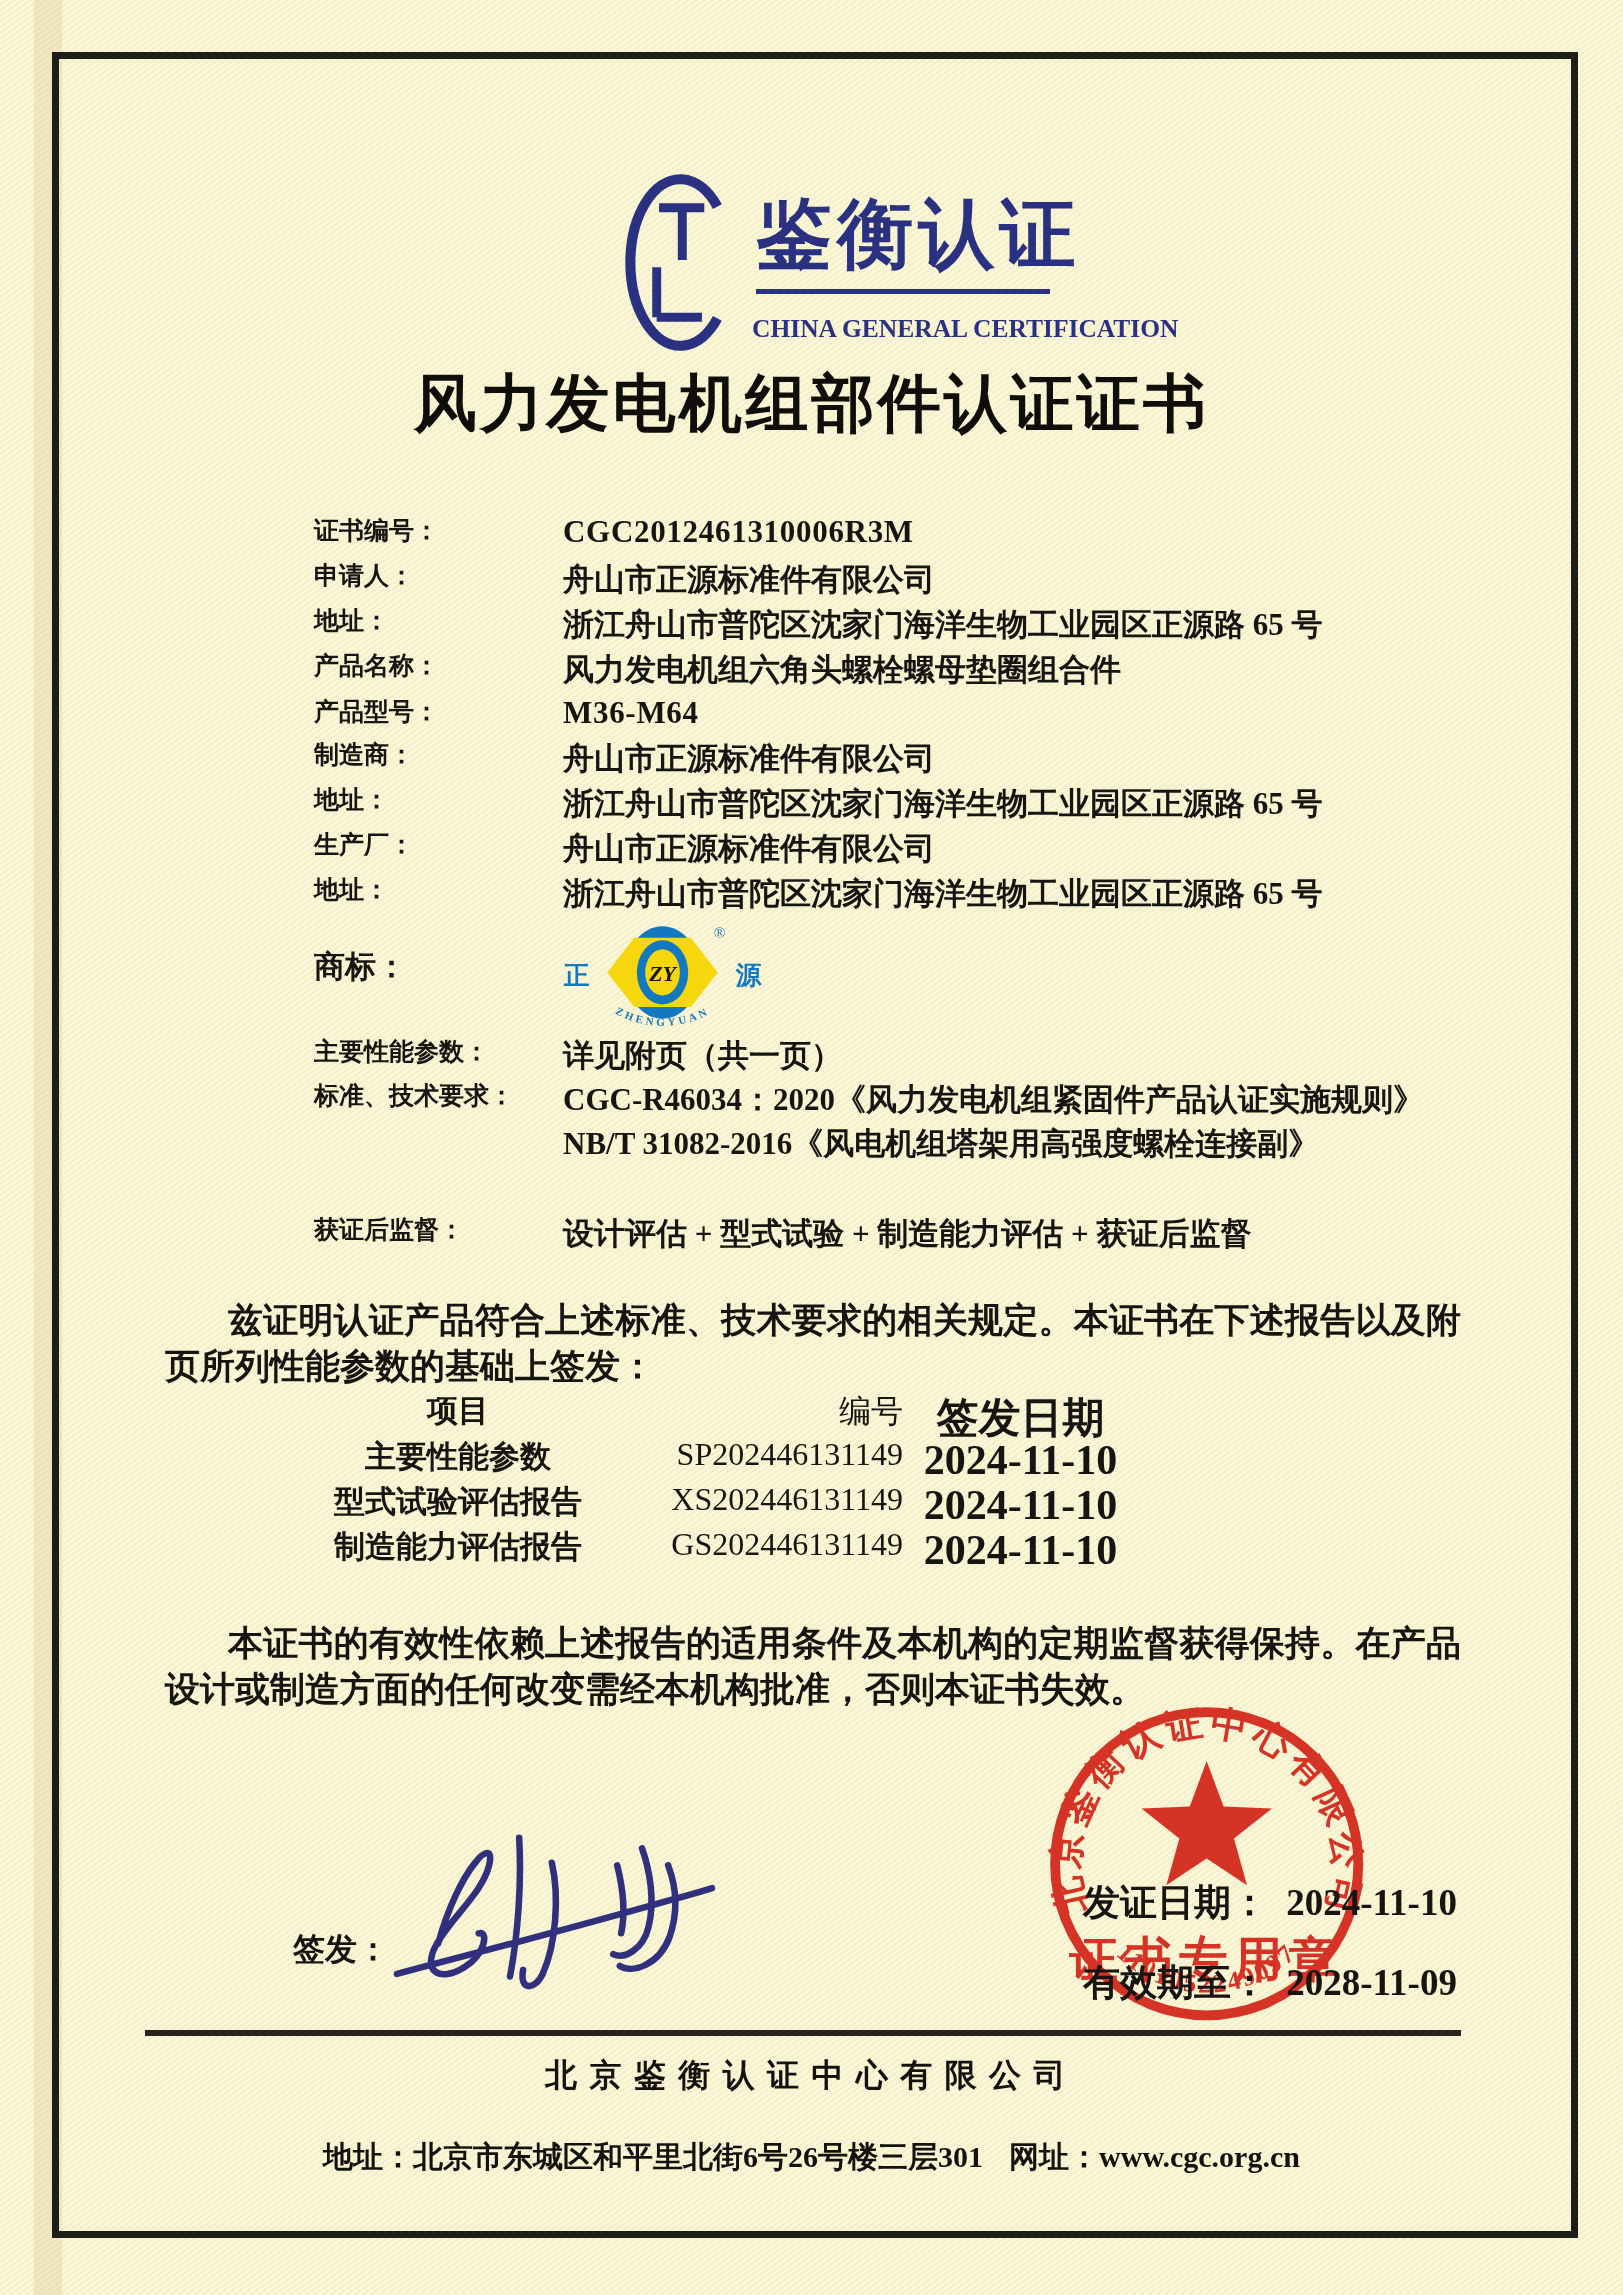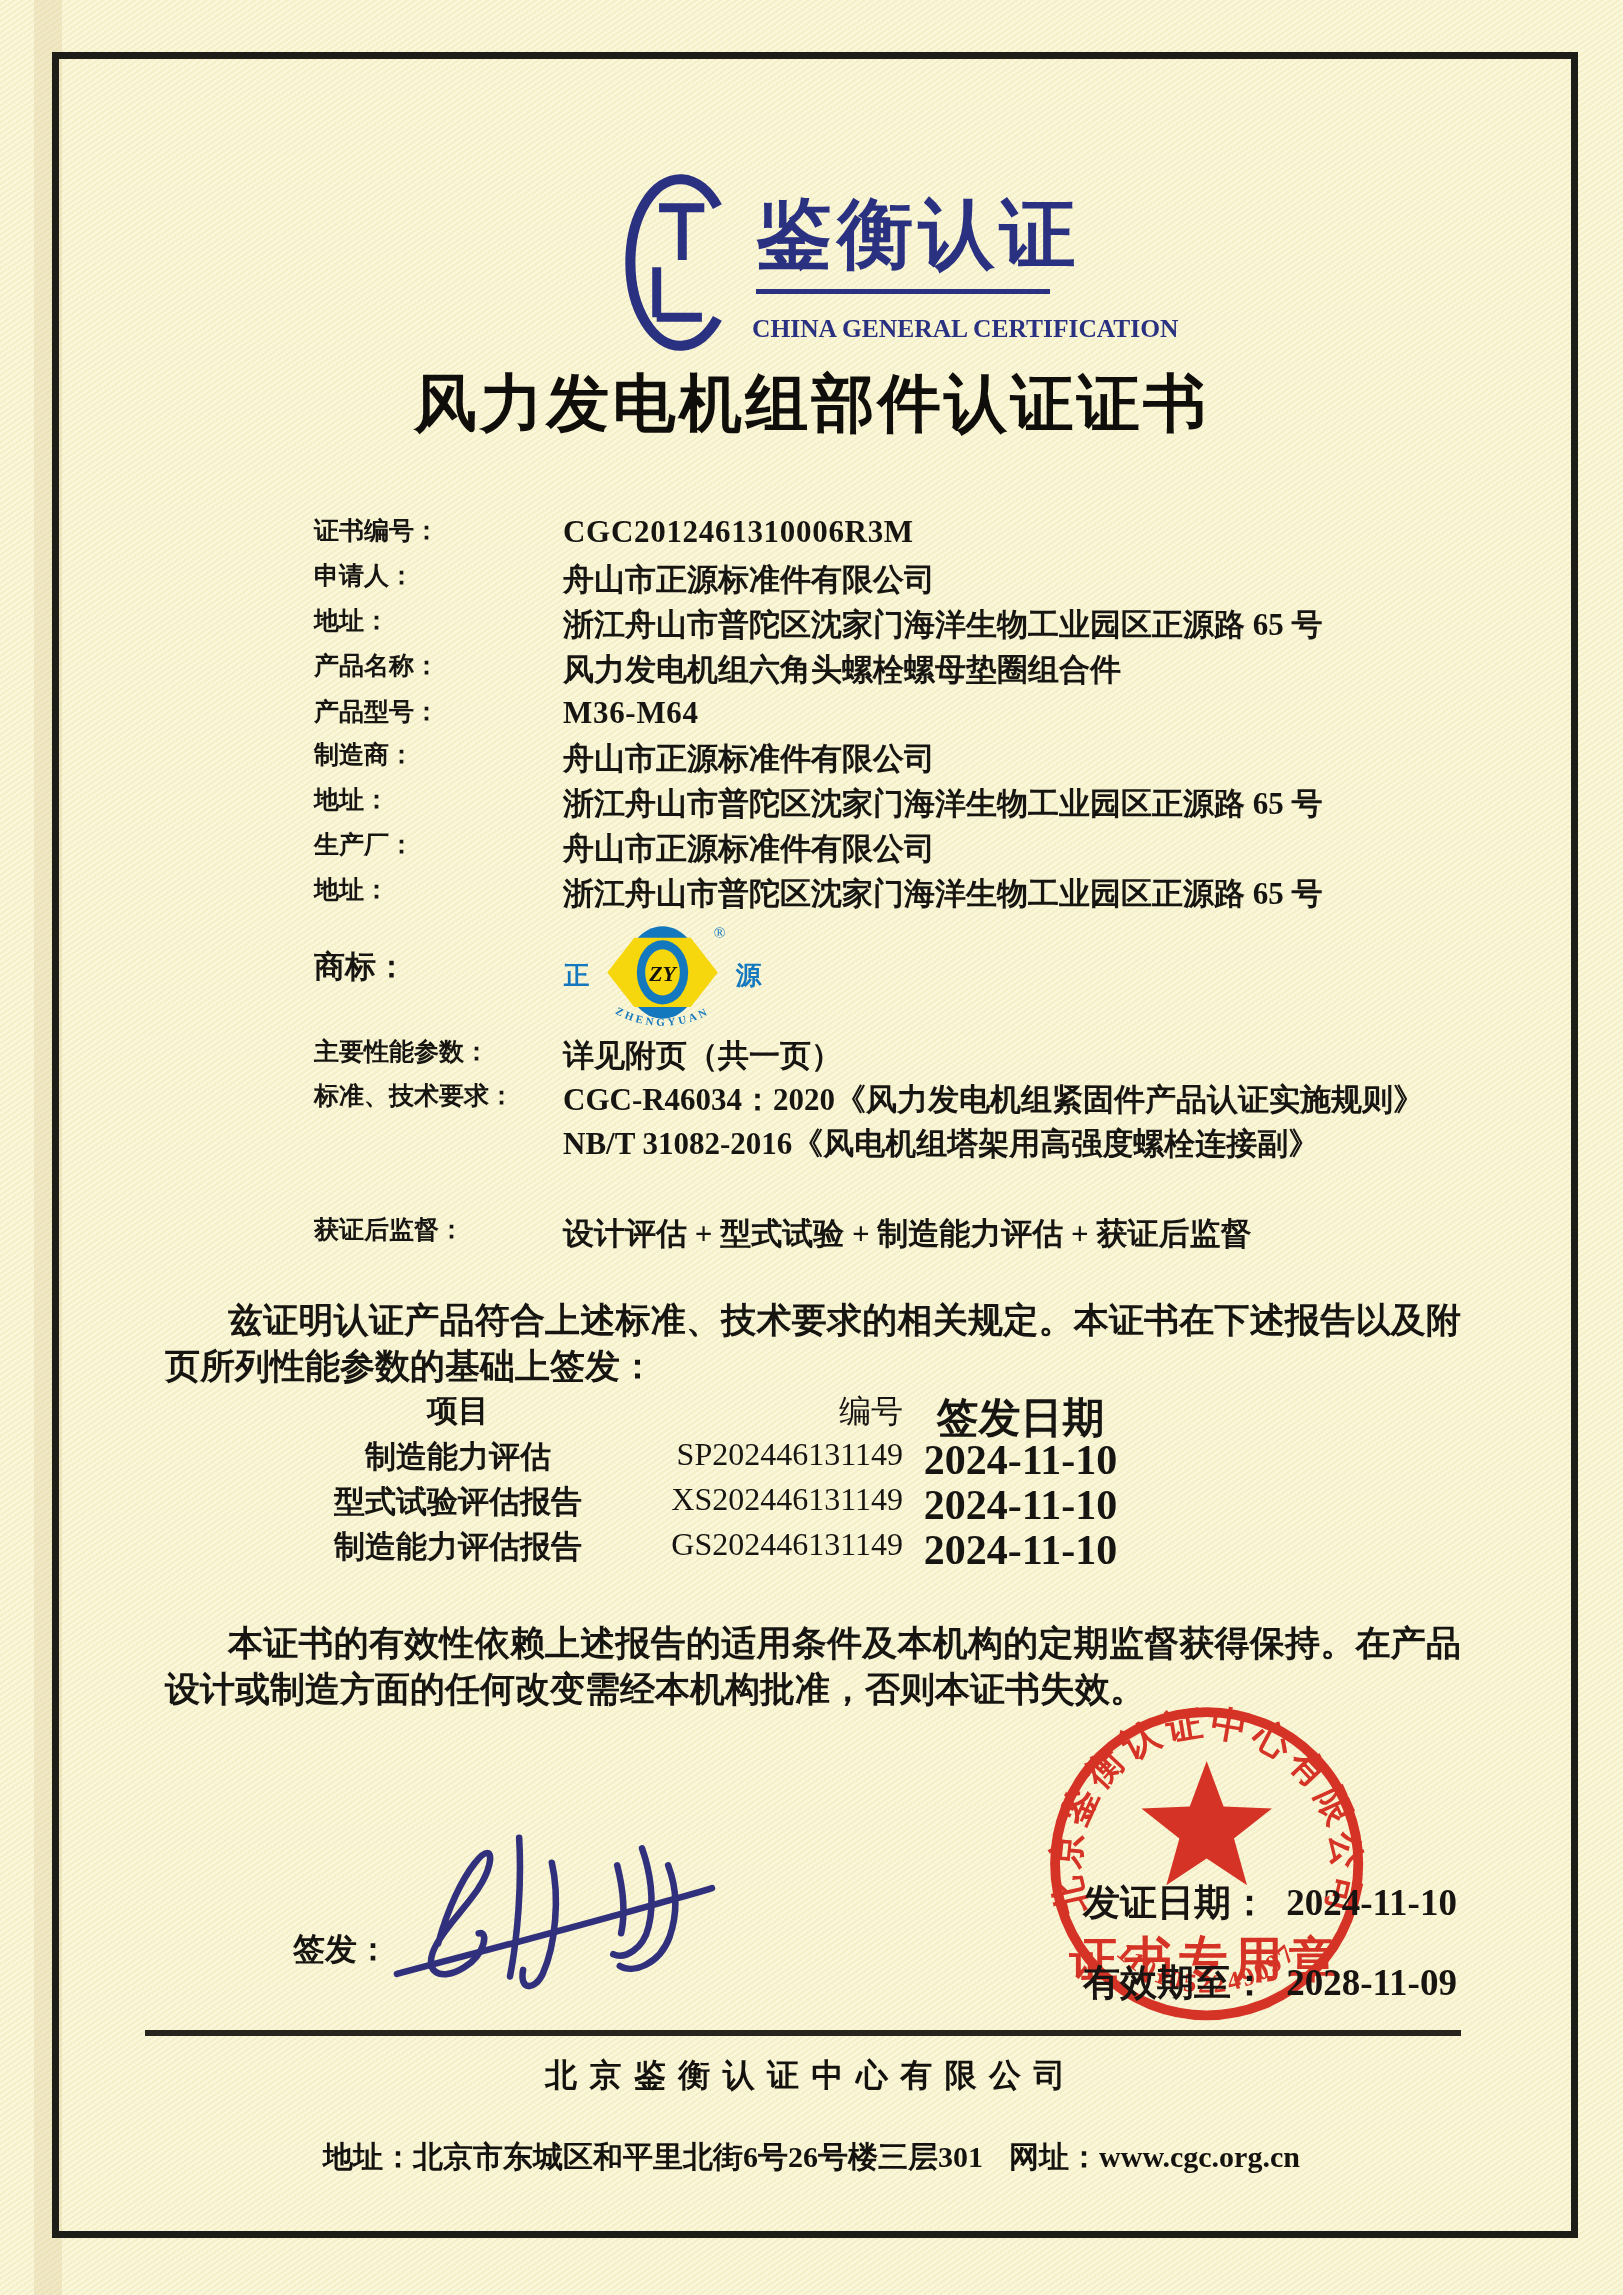--- a/index.html
+++ b/index.html
@@ -160,21 +160,21 @@
 </div>
 
 <div class="para" style="top:1298px">兹证明认证产品符合上述标准、技术要求的相关规定。本证书在下述报告以及附页所列性能参数的基础上签发：</div>
 
 <div class="tbl-row" style="top:1390px">
   <span class="c1">项目</span>
   <span class="c2">编号</span>
   <span class="c3">签发日期</span>
 </div>
 <div class="tbl-row" style="top:1436px">
-  <span class="c1">制造能力评估</span>
+  <span class="c1">主要性能参数</span>
   <span class="c2">SP202446131149</span>
   <span class="c3">2024-11-10</span>
 </div>
 <div class="tbl-row" style="top:1481px">
   <span class="c1">型式试验评估报告</span>
   <span class="c2">XS202446131149</span>
   <span class="c3">2024-11-10</span>
 </div>
 <div class="tbl-row" style="top:1526px">
   <span class="c1">制造能力评估报告</span>

